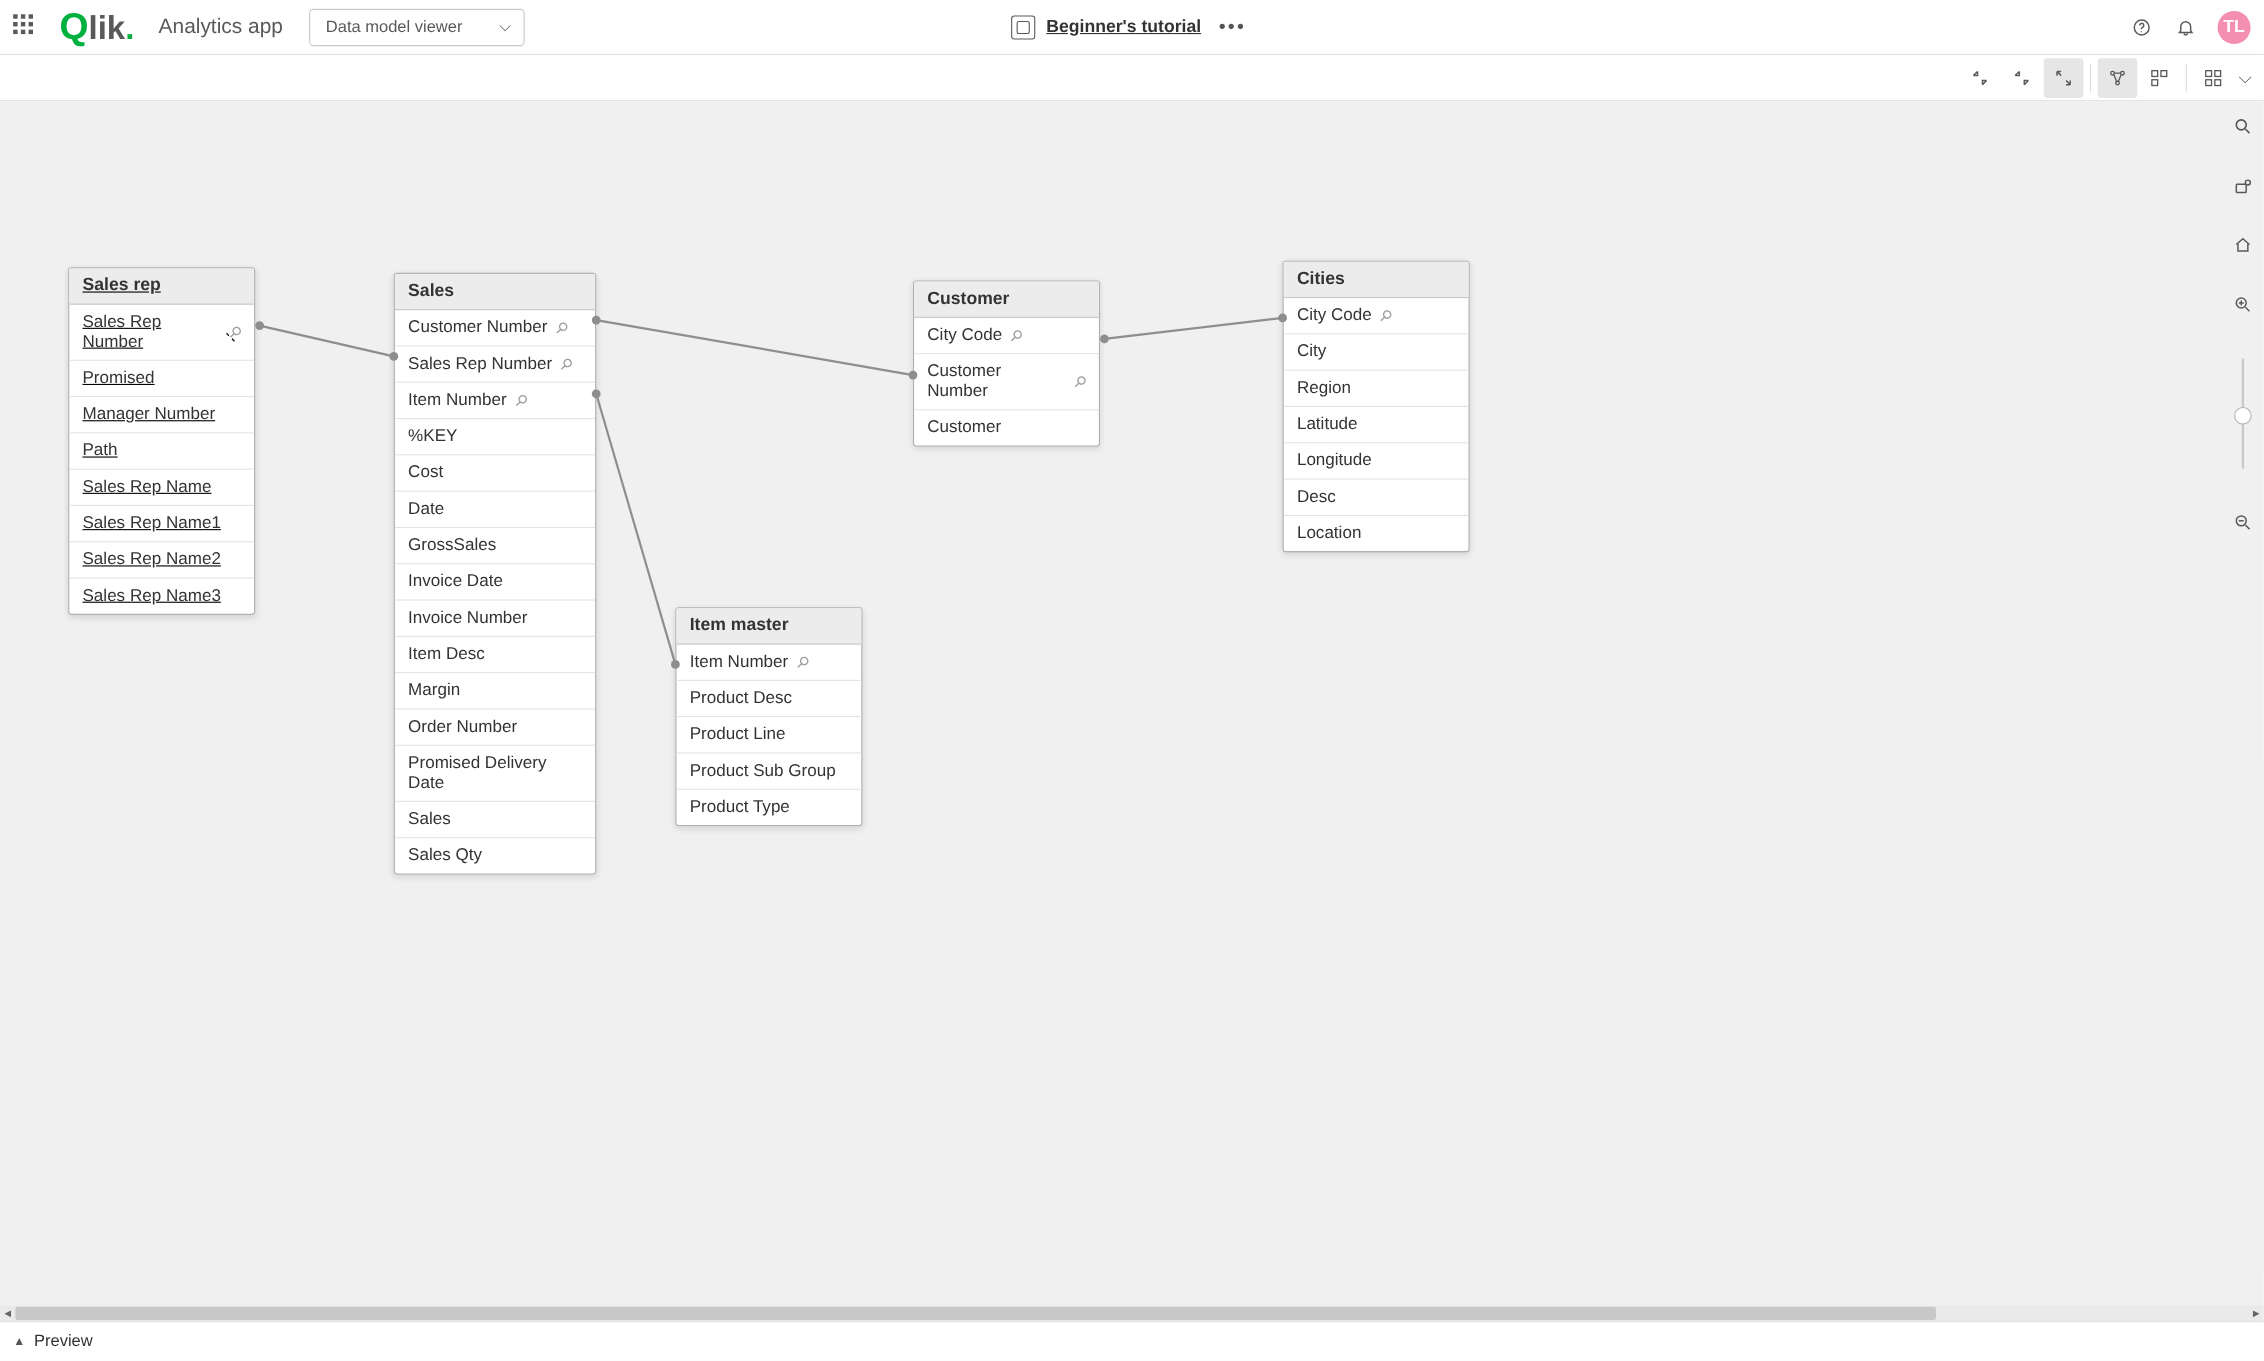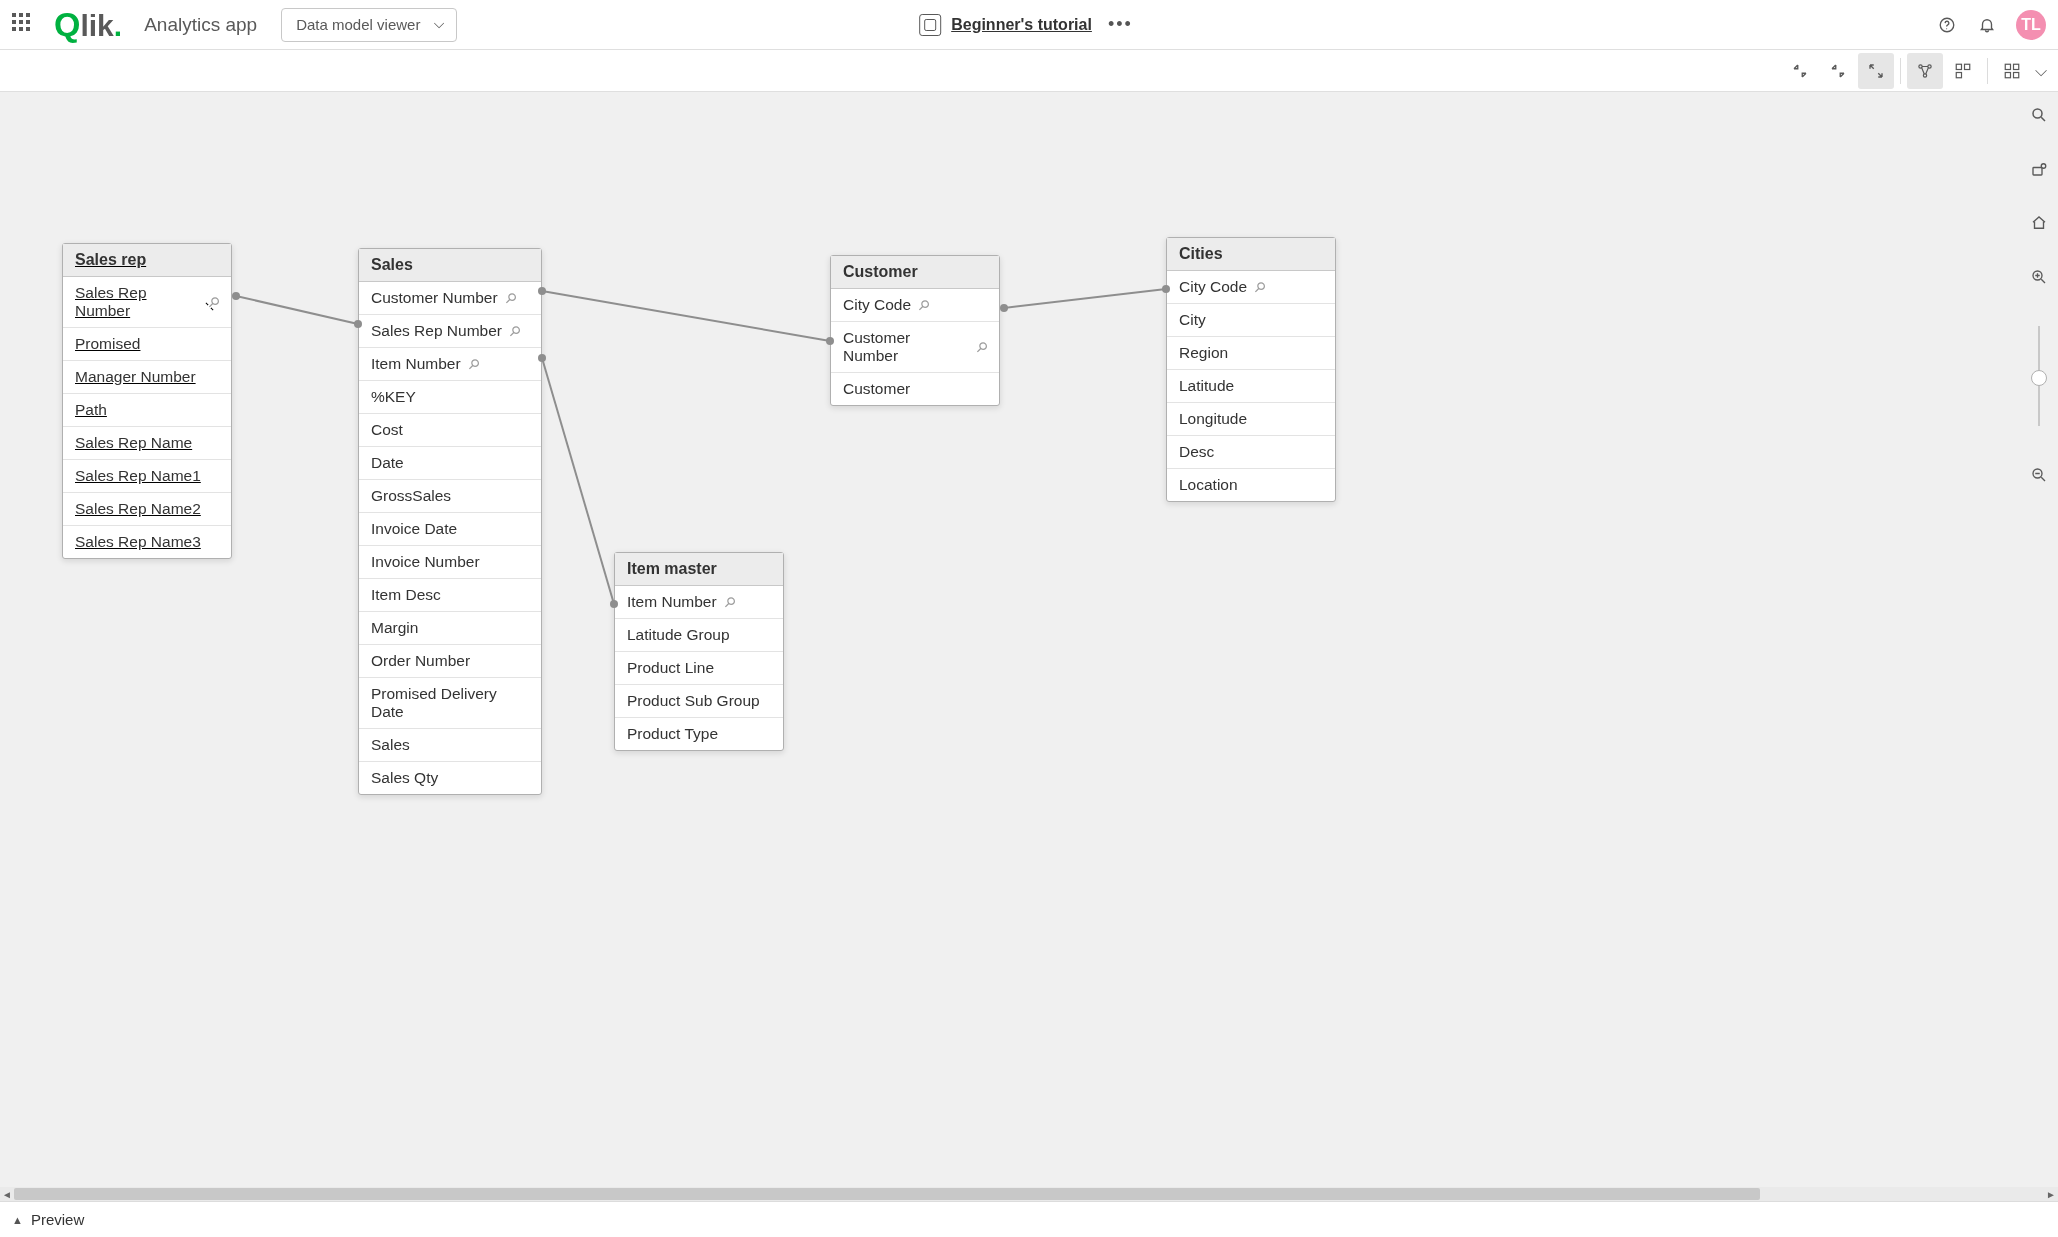--- a/index.html
+++ b/index.html
@@ -15,21 +15,21 @@
     background: #fff;
     gap: 12px;
     position: relative;
   }
   .waffle { width: 24px; height: 24px; display: grid; grid-template-columns: repeat(3,4px); grid-template-rows: repeat(3,4px); gap: 3px; cursor:pointer; }
   .waffle span { background:#595959; }
   .logo { display:flex; align-items:baseline; font-size:30px; font-weight:700; color:#595959; margin-left:6px; }
   .logo .q { color:#00b140; font-size:34px; font-weight:700; }
   .app-name { font-size:19px; color:#595959; margin-left:10px; }
   .view-select {
-    margin-left:12px; height:34px; padding:0 36px 0 14px;
+    margin-left:12px; height:34px; padding:0 56px 0 14px;
     border:1px solid #c8c8c8; border-radius:4px; background:#fff;
     font-size:15px; color:#595959; cursor:pointer; position:relative;
     display:inline-flex; align-items:center;
   }
   .view-select::after { content:"⌵"; position:absolute; right:12px; top:6px; color:#595959; font-size:14px; }
   .center-title { position:absolute; left:50%; transform:translateX(-50%); display:flex; align-items:center; gap:10px; }
   .center-title .sheet-ico { width:22px; height:22px; border:1.5px solid #595959; border-radius:3px; display:flex; align-items:center; justify-content:center; }
   .center-title .sheet-ico::before { content:""; width:10px; height:10px; border:1.5px solid #595959; border-radius:2px; }
   .center-title .txt { font-size:16px; font-weight:600; color:#333;text-decoration:underline; }
   .center-title .dots { font-size:18px; color:#555; letter-spacing:2px; padding:4px 6px; cursor:pointer; }
@@ -262,21 +262,21 @@
           <span>Sales Qty</span>
         </div>
       </div>
       <div class="table-card" style="left: 614px; top: 460px; width: 154px;">
         <div class="thead">Item master</div>
         <div class="field">
           <span>Item Number</span>
           <span class="key-ico">⚲</span>
         </div>
         <div class="field">
-          <span>Latitude Group</span>
+          <span>Product Desc</span>
         </div>
         <div class="field">
           <span>Product Line</span>
         </div>
         <div class="field">
           <span>Product Sub Group</span>
         </div>
         <div class="field">
           <span>Product Type</span>
         </div>

